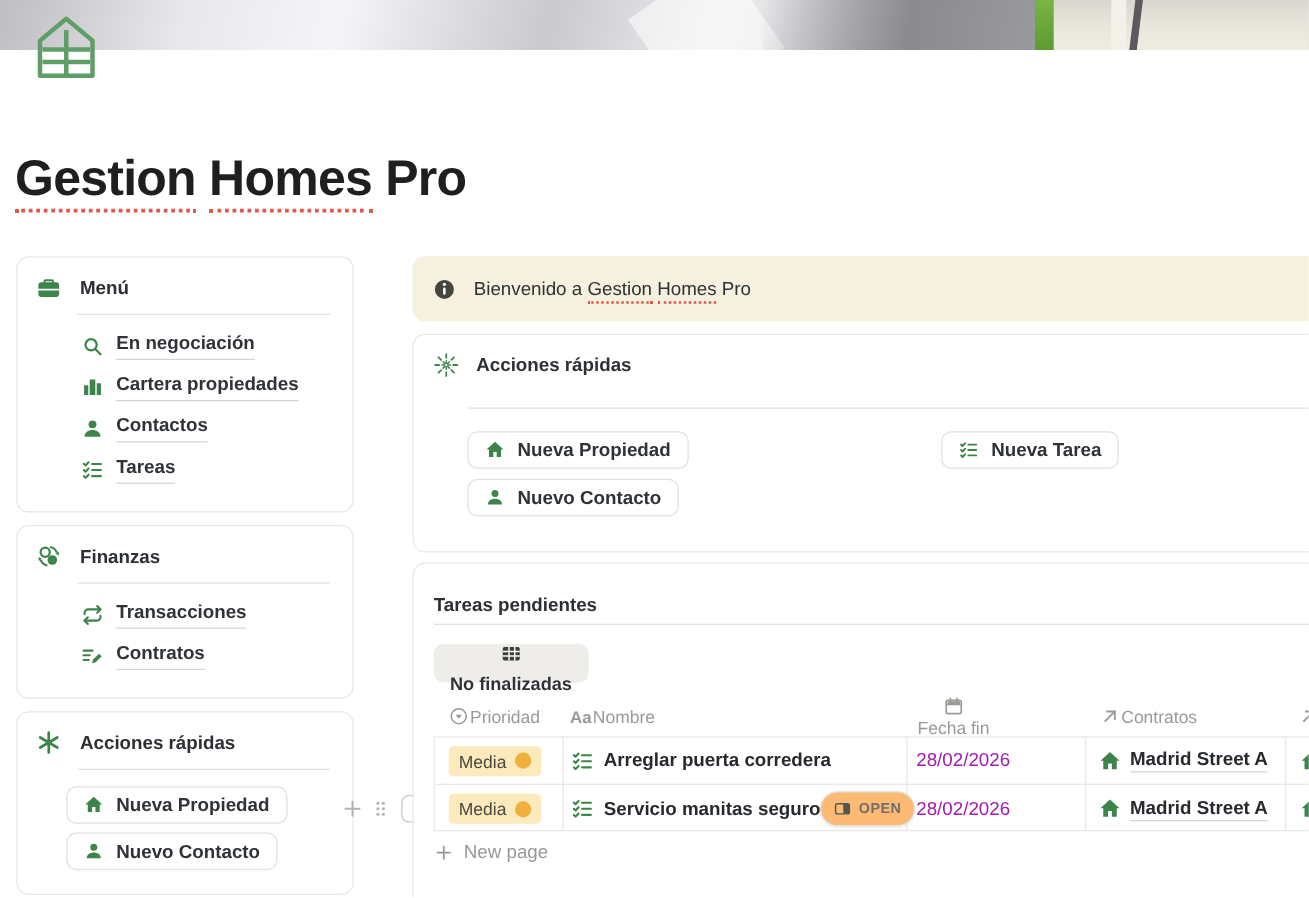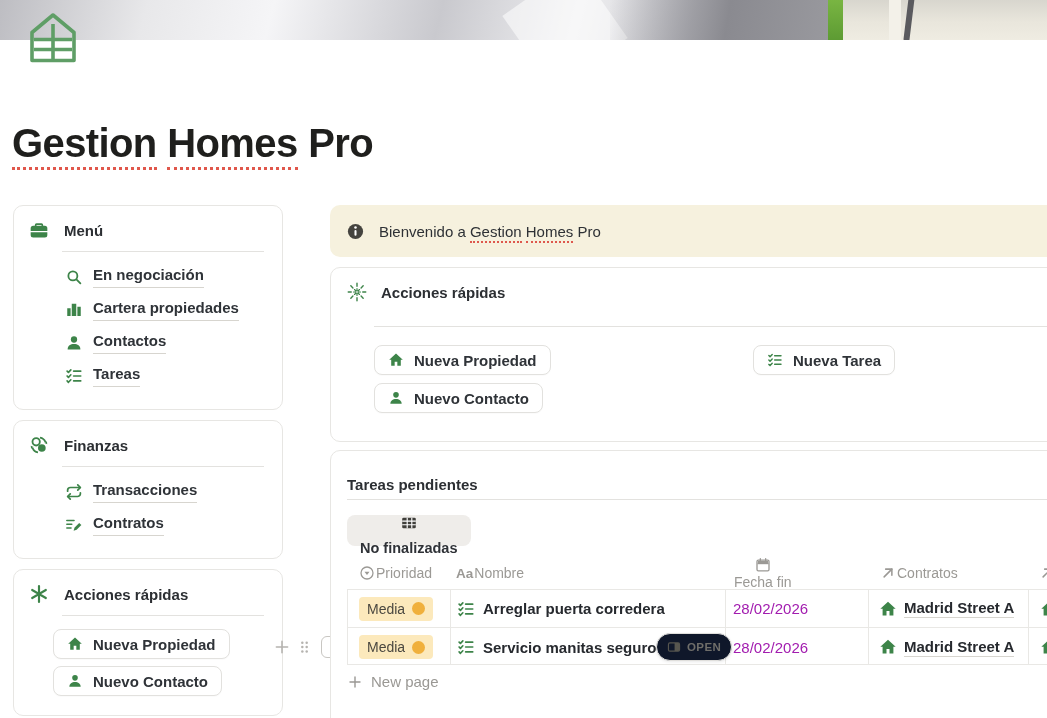--- a/index.html
+++ b/index.html
@@ -91,21 +91,21 @@
   .cell { position:absolute; top:0; height:100%; display:flex; align-items:center; }
   .tag { display:inline-flex; align-items:center; gap:7px; height:24px; background:#fce9bc;
     border-radius:4px; padding:0 8px; font-size:14px; color:#4b4840; cursor:pointer; }
   .tag-dot { width:13px; height:13px; border-radius:50%; background:#f0b03c; }
   .tname { font-size:15px; font-weight:700; color:#26292e; white-space:nowrap; }
   .clip { max-width:178px; overflow:hidden; }
   .tdate { font-size:15px; color:#a21caf; }
   .tlink { font-size:15px; font-weight:700; color:#26292e; border-bottom:1px solid #d7d5cf;
     padding-bottom:1px; white-space:nowrap; cursor:pointer; }
   .open-btn { position:absolute; left:308px; top:5px; height:28px; display:inline-flex; align-items:center;
-    gap:6px; background:#0f172a; border:1px solid #e0dfdc; border-radius:14px; padding:0 10px;
+    gap:6px; background:#fdba74; border:1px solid #e0dfdc; border-radius:14px; padding:0 10px;
     font-size:11.5px; font-weight:600; letter-spacing:.4px; color:#6f6e6a; cursor:pointer;
     box-shadow:0 1px 3px rgba(0,0,0,.09); }
   .open-btn .ic14 { color:#57564f; }
   .new-page { position:absolute; left:16px; top:222px; display:flex; align-items:center; gap:8px;
     font-size:15px; color:#9a9894; cursor:pointer; }
   .edge-clip { position:absolute; top:0; height:100%; overflow:hidden; width:10px; }
 </style>
 </head>
 <body>
 

